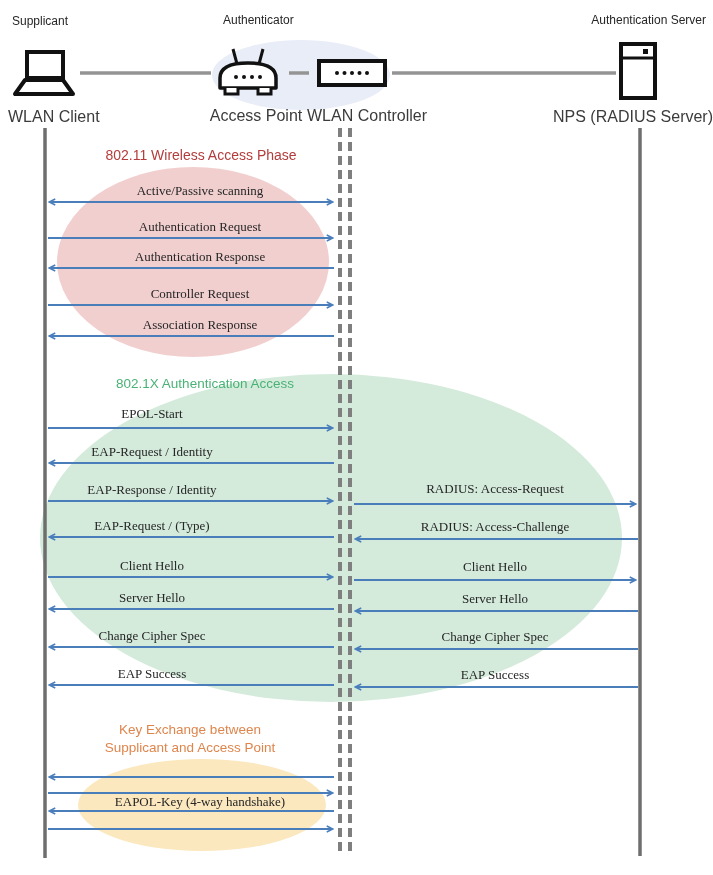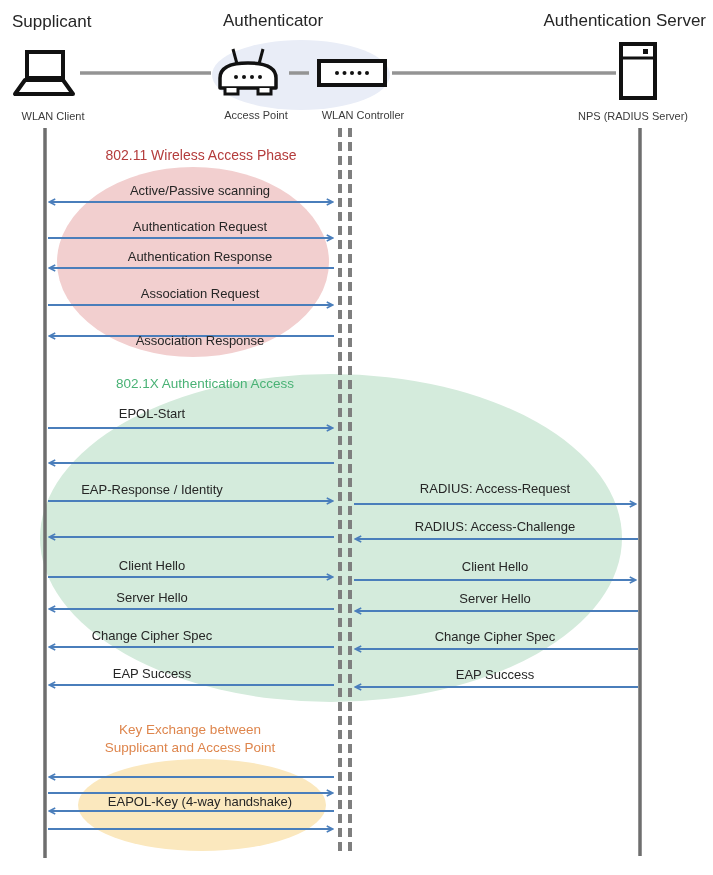--- a/index.html
+++ b/index.html
@@ -1,23 +1,23 @@
 <!DOCTYPE html>
 <html><head>
 <meta charset="utf-8">
 <style>
   html,body{margin:0;padding:0;background:#ffffff;}
   #stage{
     position:relative;width:713px;height:875px;background:#ffffff;overflow:hidden;
     font-family:"Liberation Sans","DejaVu Sans",sans-serif;color:#262626;
   }
   .ellipse{position:absolute;border-radius:50%;}
-  .lbl{position:absolute;font-size:13px;line-height:14px;text-align:center;white-space:nowrap;}
-  .actor-role{position:absolute;font-size:17px;line-height:15px;white-space:nowrap;}
-  .actor-dev{position:absolute;font-size:11px;line-height:15px;text-align:center;white-space:nowrap;color:#3b3b3b;}
+  .lbl{position:absolute;font-size:13px;line-height:14px;text-align:center;white-space:nowrap;font-family:Liberation Serif, serif;}
+  .actor-role{position:absolute;font-size:12px;line-height:15px;white-space:nowrap;}
+  .actor-dev{position:absolute;font-size:16px;line-height:15px;text-align:center;white-space:nowrap;color:#3b3b3b;}
   .phase-title{position:absolute;font-size:13.5px;line-height:16px;text-align:center;white-space:nowrap;}
   #p1-title{color:#B43C3C;font-size:14px;}
   #p2-title{color:#49B275;}
   .p3t{color:#DE854C;}
   svg.layer{position:absolute;left:0;top:0;}
   .icon{position:absolute;}
 </style>
 </head>
 <body>
 
@@ -118,24 +118,26 @@
   <div class="actor-dev" style="left:553px;top:109px;width:160px;">NPS (RADIUS Server)</div>
 
   <div id="p1-title" class="phase-title" style="left:51px;top:147px;width:300px;">802.11 Wireless Access Phase</div>
   <div id="p2-title" class="phase-title" style="left:55px;top:376px;width:300px;">802.1X Authentication Access</div>
   <div class="phase-title p3t" style="left:40px;top:722px;width:300px;">Key Exchange between</div>
   <div class="phase-title p3t" style="left:40px;top:740px;width:300px;">Supplicant and Access Point</div>
 
   <div class="lbl" style="left:60px;top:184px;width:280px;">Active/Passive scanning</div>
   <div class="lbl" style="left:60px;top:220px;width:280px;">Authentication Request</div>
   <div class="lbl" style="left:60px;top:250px;width:280px;">Authentication Response</div>
-  <div class="lbl" style="left:60px;top:287px;width:280px;">Association Request</div>
-  <div class="lbl" style="left:60px;top:318px;width:280px;margin-top:16px;">Association Response</div>
+  <div class="lbl" style="left:60px;top:287px;width:280px;">Controller Request</div>
+  <div class="lbl" style="left:60px;top:318px;width:280px;">Association Response</div>
   <div class="lbl" style="left:12px;top:407px;width:280px;">EPOL-Start</div>
+  <div class="lbl" style="left:12px;top:445px;width:280px;">EAP-Request / Identity</div>
   <div class="lbl" style="left:12px;top:483px;width:280px;">EAP-Response / Identity</div>
+  <div class="lbl" style="left:12px;top:519px;width:280px;">EAP-Request / (Type)</div>
   <div class="lbl" style="left:12px;top:559px;width:280px;">Client Hello</div>
   <div class="lbl" style="left:12px;top:591px;width:280px;">Server Hello</div>
   <div class="lbl" style="left:12px;top:629px;width:280px;">Change Cipher Spec</div>
   <div class="lbl" style="left:12px;top:667px;width:280px;">EAP Success</div>
   <div class="lbl" style="left:60px;top:795px;width:280px;">EAPOL-Key (4-way handshake)</div>
 
   <div class="lbl" style="left:355px;top:482px;width:280px;">RADIUS: Access-Request</div>
   <div class="lbl" style="left:355px;top:520px;width:280px;">RADIUS: Access-Challenge</div>
   <div class="lbl" style="left:355px;top:560px;width:280px;">Client Hello</div>
   <div class="lbl" style="left:355px;top:592px;width:280px;">Server Hello</div>

